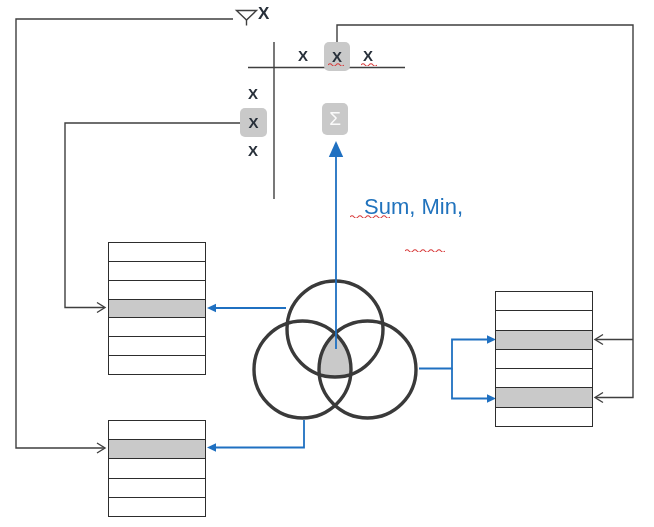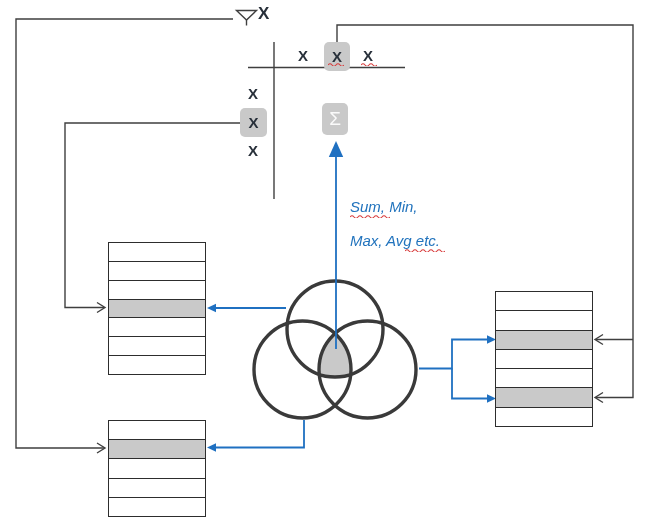--- a/index.html
+++ b/index.html
@@ -26,22 +26,22 @@
   .flab{position:absolute;z-index:2;left:258px;top:4px;font-weight:700;
         font-size:17px;color:#28303a;}
   .tbl{position:absolute;z-index:2;display:flex;flex-direction:column;
        border:1.5px solid #2d2d2d;background:#fff;box-sizing:border-box;}
   .tbl-left{left:108px;top:242px;width:98px;height:133px;}
   .tbl-bottom{left:108px;top:420px;width:98px;height:97px;}
   .tbl-right{left:495px;top:291px;width:98px;height:136px;}
   .trow{flex:1;border-bottom:1.5px solid #2d2d2d;}
   .trow:last-child{border-bottom:none;}
   .trow.hl{background:var(--hl);}
-  .annotation{position:absolute;z-index:2;left:350px;top:190px;
-              font-style:italic;font-size:15px;line-height:34px;color:var(--ann);}
+  .annotation{position:absolute;z-index:2;left:364px;top:190px;
+              font-size:22px;line-height:34px;color:var(--ann);}
   .annotation span{display:block;white-space:nowrap;}
   .squiggle{position:absolute;z-index:3;}
   .squiggle path{stroke:var(--red);stroke-width:1.1;fill:none;}
 </style>
 </head>
 <body>
 
 <div class="canvas">
 
   <svg class="layer" width="654" height="527" viewBox="0 0 654 527">
@@ -112,21 +112,20 @@
     <span>X</span>
   </div>
   <span class="xlab" style="left:240px;top:142px;">X</span>
 
   <div class="chip chip-sigma">
     <span>Σ</span>
   </div>
 
   <div class="annotation">
     <span>Sum, Min,</span>
-    <span>Max, Avg etc.</span>
   </div>
 
   <svg class="squiggle" style="left:328px;top:62px;" width="16" height="4">
     <path d="M0 3 Q2 0.6 4 3 T8 3 T12 3 T16 3"></path>
     </svg>
   <svg class="squiggle" style="left:361px;top:62px;" width="16" height="4">
     <path d="M0 3 Q2 0.6 4 3 T8 3 T12 3 T16 3"></path>
     </svg>
   <svg class="squiggle" style="left:350px;top:214px;" width="40" height="4">
     <path d="M0 3 Q2 0.6 4 3 T8 3 T12 3 T16 3 T20 3 T24 3 T28 3 T32 3 T36 3 T40 3"></path>

